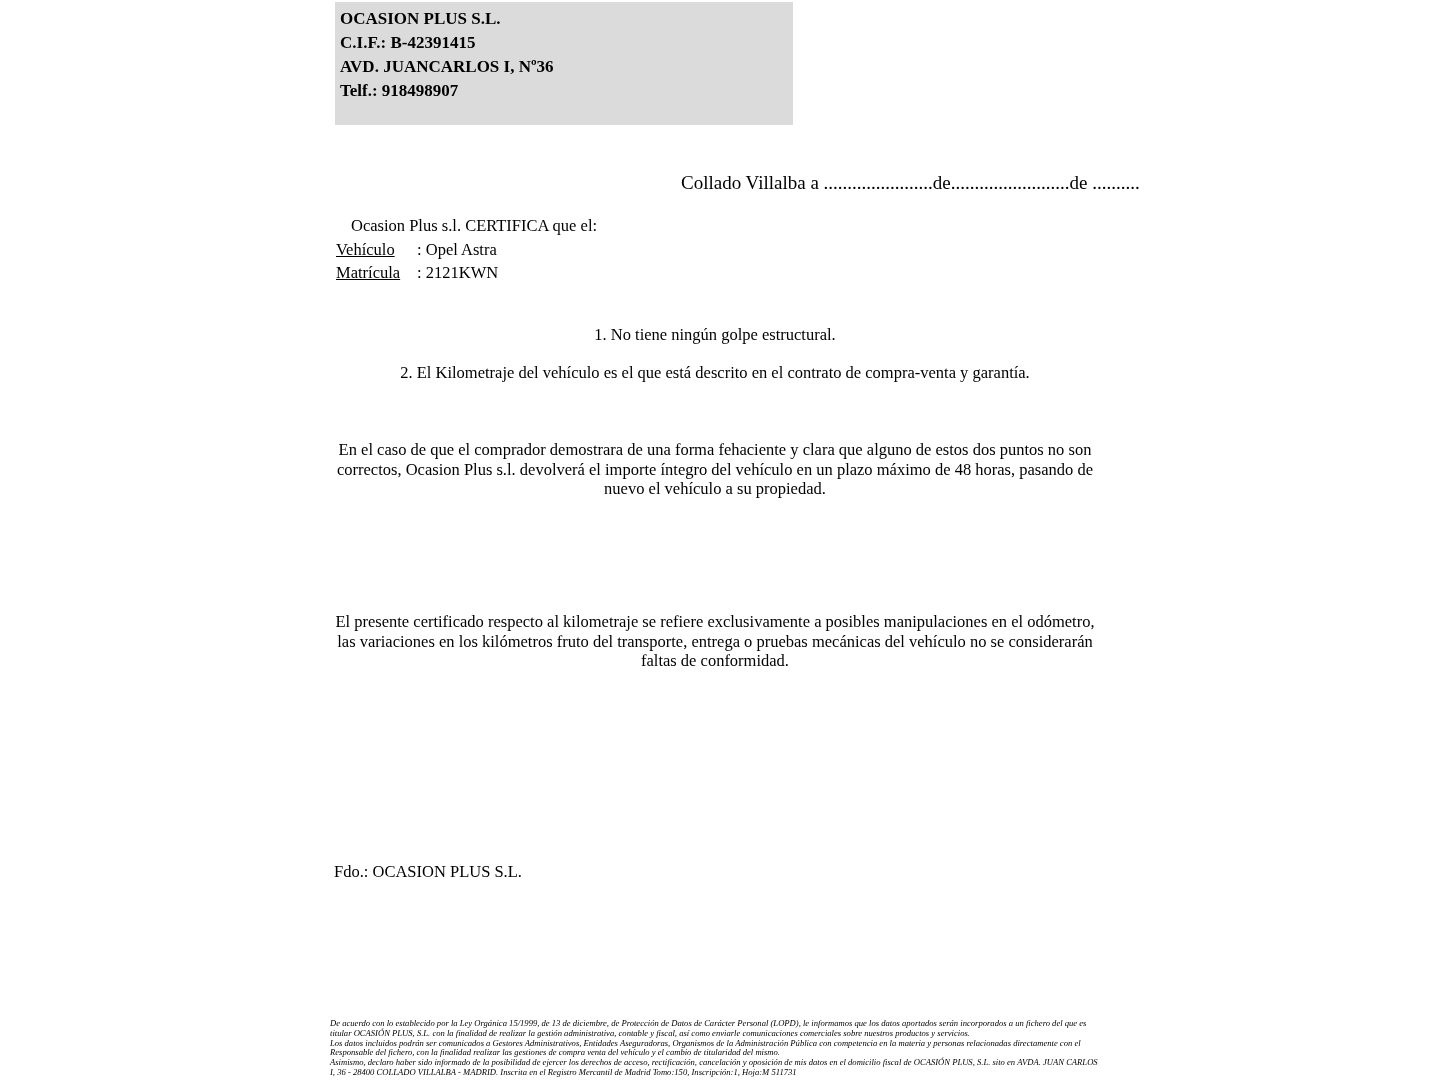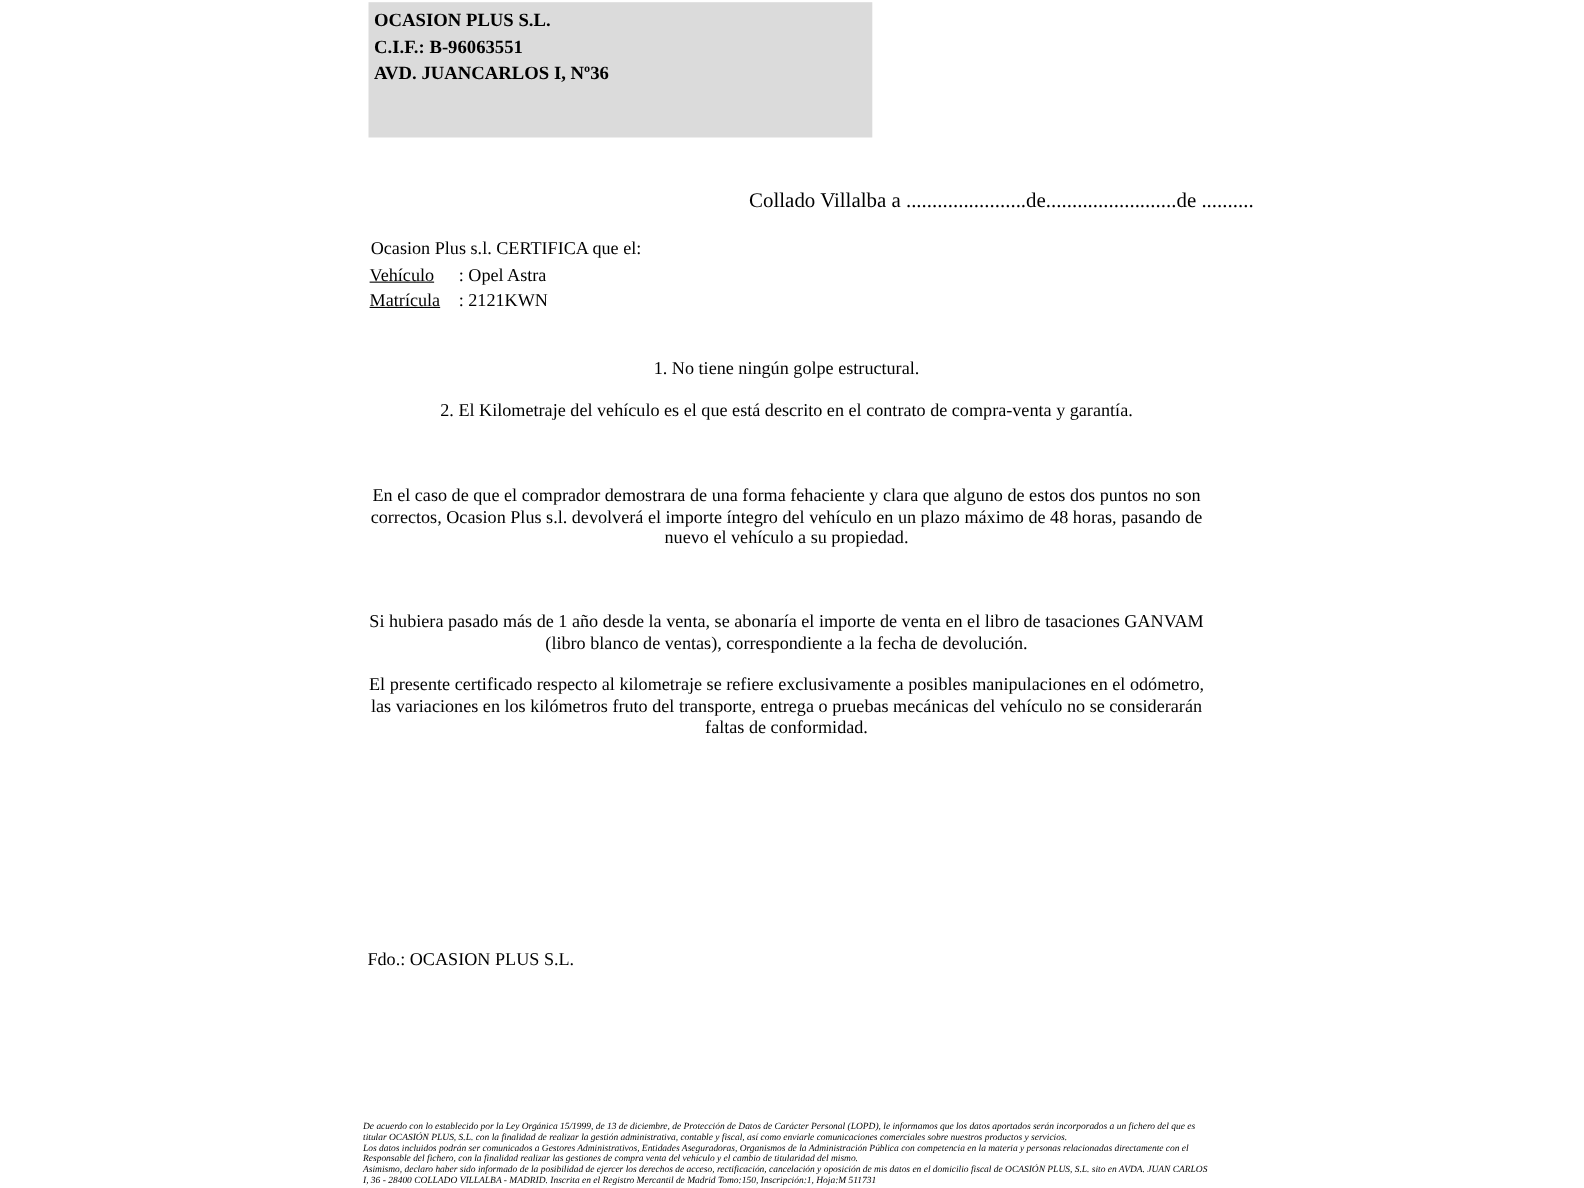--- a/index.html
+++ b/index.html
@@ -35,21 +35,21 @@
   }
   .date-line {
     position: absolute;
     left: 681px;
     top: 172px;
     font-size: 19px;
     white-space: nowrap;
   }
   .certify-intro {
     position: absolute;
-    left: 337px;
+    left: 351px;
     top: 216px;
     font-size: 16.5px;
   }
   .kv-line {
     position: absolute;
     left: 336px;
     font-size: 16.5px;
     white-space: nowrap;
   }
   .kv-vehicle { top: 240px; }
@@ -91,41 +91,41 @@
     line-height: 9.8px;
   }
 </style>
 </head>
 <body>
 
 <div class="page">
 
   <div class="header-box">
     <div>OCASION PLUS S.L.</div>
-    <div>C.I.F.: B-96063551</div>
+    <div>C.I.F.: B-42391415</div>
     <div>AVD. JUANCARLOS I, Nº36</div>
+    <div>Telf.: 918498907</div>
   </div>
 
   <div class="date-line">Collado Villalba a .......................de.........................de ..........</div>
 
   <div class="certify-intro">Ocasion Plus s.l. CERTIFICA que el:</div>
 
   <div class="kv-line kv-vehicle">
     <span class="kv-label">Vehículo</span><span class="kv-value">: Opel Astra</span>
   </div>
 
   <div class="kv-line kv-plate">
     <span class="kv-label">Matrícula</span><span class="kv-value">: 2121KWN</span>
   </div>
 
   <div class="body-par point-1">1. No tiene ningún golpe estructural.</div>
   <div class="body-par point-2">2. El Kilometraje del vehículo es el que está descrito en el contrato de compra-venta y garantía.</div>
 
   <div class="body-par par-1">En el caso de que el comprador demostrara de una forma fehaciente y clara que alguno de estos dos puntos no son correctos, Ocasion Plus s.l. devolverá el importe íntegro del vehículo en un plazo máximo de 48 horas, pasando de nuevo el vehículo a su propiedad.</div>
-  <div class="body-par par-3">Si hubiera pasado más de 1 año desde la venta, se abonaría el importe de venta en el libro de tasaciones GANVAM (libro blanco de ventas), correspondiente a la fecha de devolución.</div>
   <div class="body-par par-4">El presente certificado respecto al kilometraje se refiere exclusivamente a posibles manipulaciones en el odómetro, las variaciones en los kilómetros fruto del transporte, entrega o pruebas mecánicas del vehículo no se considerarán faltas de conformidad.</div>
 
   <div class="signature">Fdo.: OCASION PLUS S.L.</div>
 
   <div class="legal-block">
     <p>De acuerdo con lo establecido por la Ley Orgánica 15/1999, de 13 de diciembre, de Protección de Datos de Carácter Personal (LOPD), le informamos que los datos aportados serán incorporados a un fichero del que es titular OCASIÓN PLUS, S.L. con la finalidad de realizar la gestión administrativa, contable y fiscal, así como enviarle comunicaciones comerciales sobre nuestros productos y servicios.</p>
     <p>Los datos incluidos podrán ser comunicados a Gestores Administrativos, Entidades Aseguradoras, Organismos de la Administración Pública con competencia en la materia y personas relacionadas directamente con el Responsable del fichero, con la finalidad realizar las gestiones de compra venta del vehículo y el cambio de titularidad del mismo.</p>
     <p>Asimismo, declaro haber sido informado de la posibilidad de ejercer los derechos de acceso, rectificación, cancelación y oposición de mis datos en el domicilio fiscal de OCASIÓN PLUS, S.L. sito en AVDA. JUAN CARLOS I, 36 - 28400 COLLADO VILLALBA - MADRID. Inscrita en el Registro Mercantil de Madrid Tomo:150, Inscripción:1, Hoja:M 511731</p>
   </div>
 

